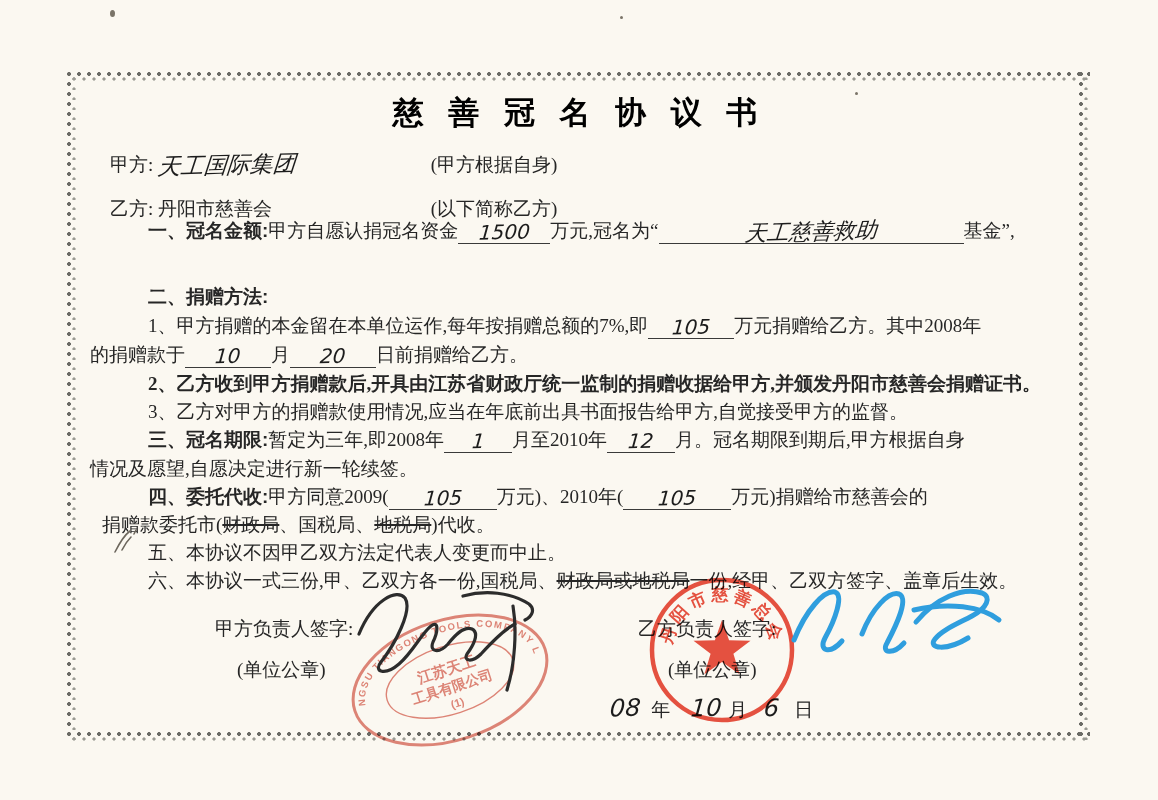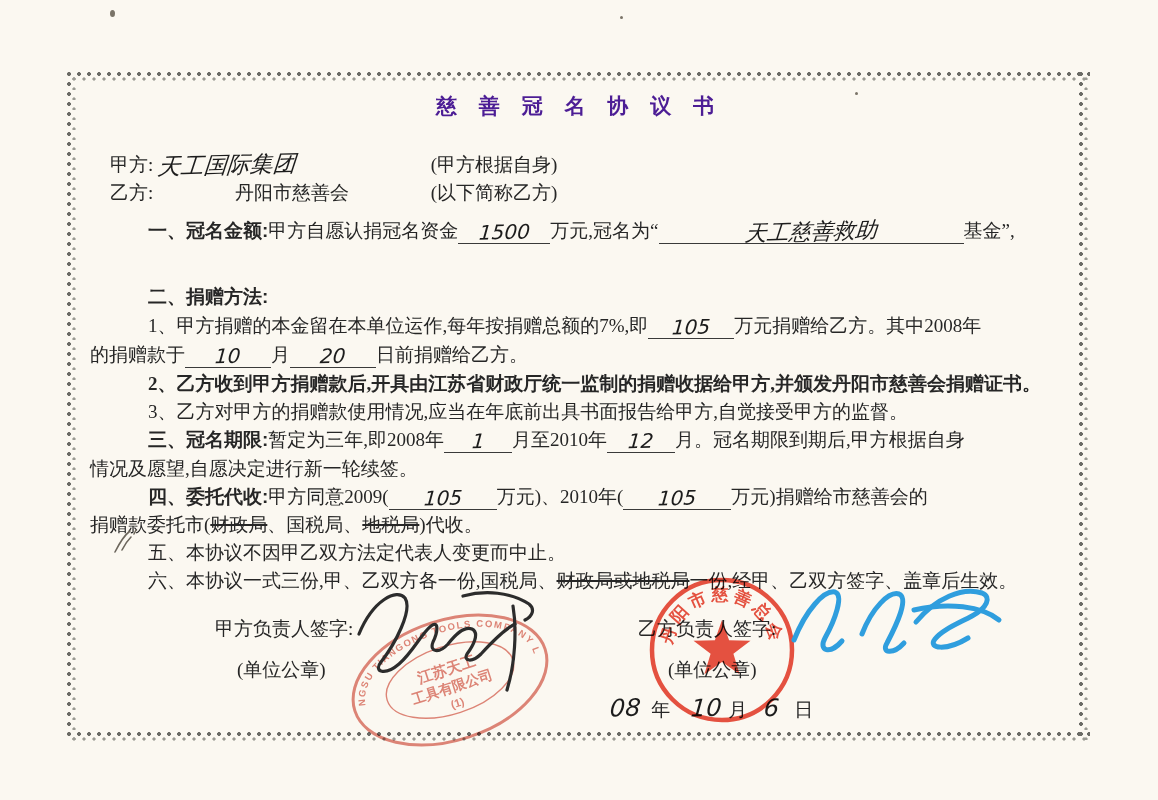--- a/index.html
+++ b/index.html
@@ -12,21 +12,21 @@
       radial-gradient(circle at 8px 9px,#9a9a93 1.3px,transparent 1.9px);
     background-size:10px 12px;}
   .btop{left:66px;top:70px;width:1024px;height:12px;}
   .bbottom{left:66px;top:730px;width:1024px;height:12px;}
   .bleft{left:66px;top:70px;width:12px;height:672px;background-size:12px 10px;}
   .bright{left:1078px;top:70px;width:12px;height:672px;background-size:12px 10px;}
 
   .line{position:absolute;white-space:nowrap;font-size:19px;line-height:26px;}
   .ttl{position:absolute;left:0;top:92px;width:1158px;text-align:center;
        font-family:"Liberation Sans","DejaVu Sans",sans-serif;
-       font-weight:bold;font-size:21px;letter-spacing:8px;color:#4c1d95;}
+       font-weight:bold;font-size:31px;letter-spacing:8px;color:#000000;}
   .b{font-weight:bold;font-family:"Liberation Sans","DejaVu Sans",sans-serif;font-size:19px;}
   .blank{display:inline-block;border-bottom:1.2px solid #3a3a3a;text-align:center;
          vertical-align:bottom;height:24px;}
   .hand{font-family:"DejaVu Sans",sans-serif;font-style:italic;color:#1c1c1c;
         display:inline-block;transform:skewX(-6deg) rotate(-1.5deg);font-size:20px;}
   .strike{text-decoration:line-through;text-decoration-thickness:1.6px;}
   .abs{position:absolute;}
   svg{overflow:visible;}
   .stamp{mix-blend-mode:multiply;}
   .speck{position:absolute;background:#7a7468;border-radius:50%;}
@@ -45,21 +45,21 @@
   <div class="speck" style="left:620px;top:16px;width:3px;height:3px;"></div>
   <div class="speck" style="left:855px;top:92px;width:3px;height:3px;"></div>
 
   <div class="ttl">慈 善 冠 名 协 议 书</div>
 
   <div class="line" style="left:110px;top:150px;">
     <span>甲方:</span>
     <span class="hand" style="width:268px;font-size:23px;">天工国际集团</span>
     <span>(甲方根据自身)</span>
   </div>
-  <div class="line" style="left:110px;top:180px;text-align:center;">
+  <div class="line" style="left:110px;top:196px;">
     <span>乙方:</span>
     <span style="display:inline-block;width:268px;">丹阳市慈善会</span>
     <span>(以下简称乙方)</span>
   </div>
 
   <div class="line" style="left:148px;top:218px;">
     <span class="b">一、冠名金额:</span><span>甲方自愿认捐冠名资金</span><span class="blank" style="width:92px;"><span class="hand">1500</span></span><span>万元,冠名为“</span><span class="blank" style="width:305px;"><span class="hand" style="font-size:22px;">天工慈善救助</span></span><span>基金”,</span>
   </div>
 
   <div class="line b" style="left:148px;top:284px;">二、捐赠方法:</div>
@@ -73,21 +73,21 @@
   <div class="line" style="left:148px;top:399px;">3、乙方对甲方的捐赠款使用情况,应当在年底前出具书面报告给甲方,自觉接受甲方的监督。</div>
 
   <div class="line" style="left:148px;top:427px;">
     <span class="b">三、冠名期限:</span><span>暂定为三年,即2008年</span><span class="blank" style="width:68px;"><span class="hand">1</span></span><span>月至2010年</span><span class="blank" style="width:68px;"><span class="hand">12</span></span><span>月。冠名期限到期后,甲方根据自身</span>
   </div>
   <div class="line" style="left:90px;top:456px;">情况及愿望,自愿决定进行新一轮续签。</div>
 
   <div class="line" style="left:148px;top:484px;">
     <span class="b">四、委托代收:</span><span>甲方同意2009(</span><span class="blank" style="width:108px;"><span class="hand">105</span></span><span>万元)、2010年(</span><span class="blank" style="width:108px;"><span class="hand">105</span></span><span>万元)捐赠给市慈善会的</span>
   </div>
-  <div class="line" style="left:90px;top:512px;">
+  <div class="line" style="left:102px;top:512px;">
     <span>捐赠款委托市(</span><span class="strike">财政局</span><span>、国税局、</span><span class="strike">地税局</span><span>)代收。</span>
   </div>
 
   <div class="line" style="left:148px;top:540px;">五、本协议不因甲乙双方法定代表人变更而中止。</div>
   <div class="line" style="left:148px;top:568px;">
     <span>六、本协议一式三份,甲、乙双方各一份,国税局、</span><span class="strike">财政局或地税局</span><span>一份,经甲、乙双方签字、盖章后生效。</span>
   </div>
 
   <div class="line" style="left:215px;top:616px;text-align:right;">甲方负责人签字:</div>
   <div class="line" style="left:237px;top:657px;">(单位公章)</div>

